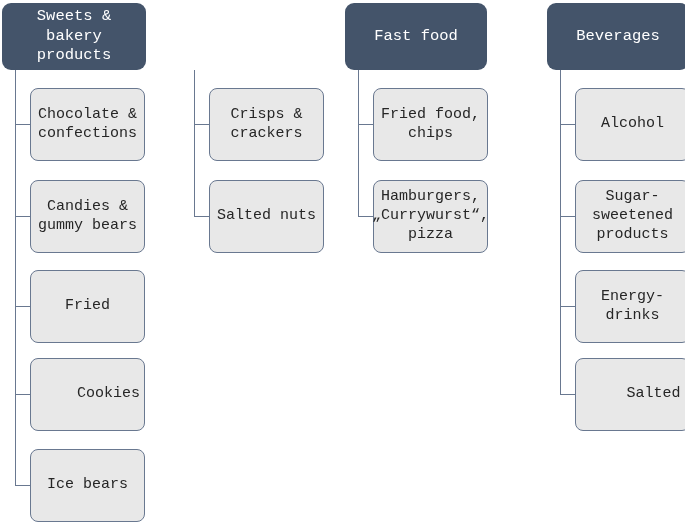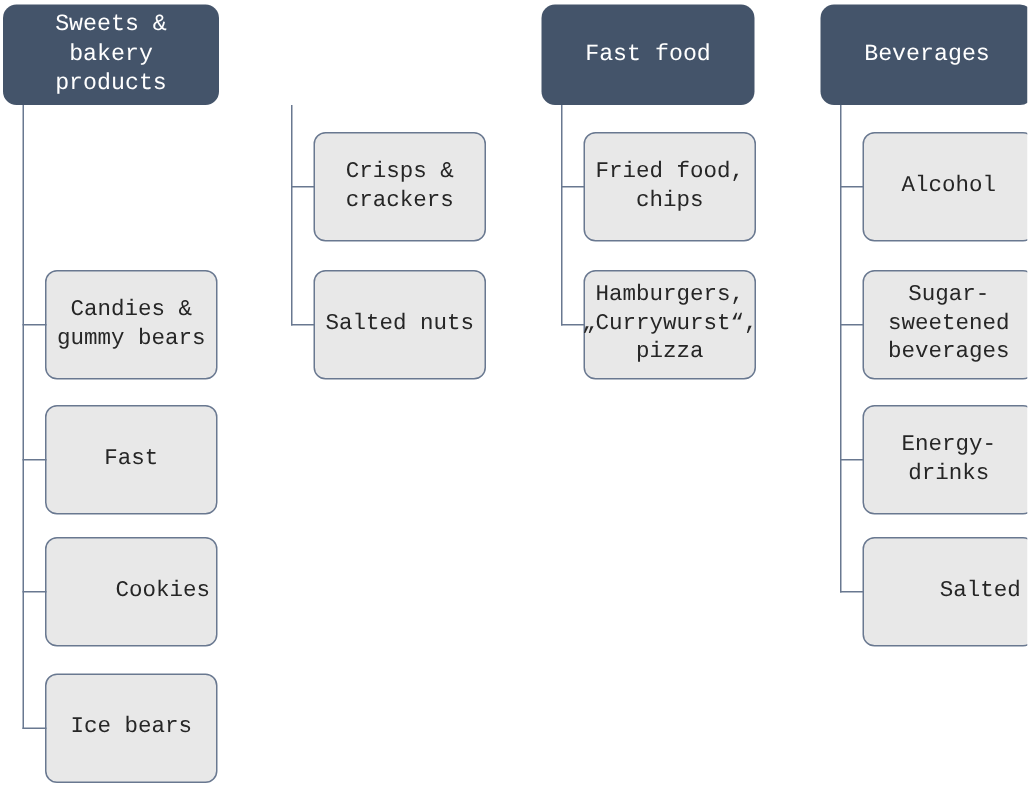--- a/index.html
+++ b/index.html
@@ -15,21 +15,21 @@
   .canvas{
     position:relative;
     width:685px;height:523px;
     background:var(--background);
     font-family:Liberation Mono, monospace;
     overflow:hidden;
   }
   .col{position:absolute;top:3px;height:520px;}
   .col1{left:2px;width:144px;}
   .col2{left:181px;width:142px;}
-  .col3{left:361px;width:142px;}
+  .col3{left:345px;width:142px;}
   .col4{left:547px;width:142px;}
   .hdr{
     position:absolute;top:0;left:0;right:0;height:67px;
     background:var(--header-bg);
     border-radius:9px;
     color:var(--header-text);
     font-size:15.5px;line-height:1.28;
     display:flex;align-items:center;justify-content:center;
     text-align:center;padding:0 8px;box-sizing:border-box;
   }
@@ -65,27 +65,31 @@
   }
 </style>
 </head>
 <body>
 
 <div class="canvas">
 
   <div class="col col1">
     <div class="hdr">Sweets &amp; bakery products</div>
     <div class="vline"></div>
+    <div class="node r1">
+      <span class="stub"></span>
+      <span>Chocolate &amp; confections</span>
+    </div>
     <div class="node r2">
       <span class="stub"></span>
       <span>Candies &amp; gummy bears</span>
     </div>
     <div class="node r3">
       <span class="stub"></span>
-      <span>Fast</span>
+      <span>Fried</span>
     </div>
     <div class="node r4">
       <span class="stub"></span>
       <span>Cookies</span>
     </div>
     <div class="node r5">
       <span class="stub"></span>
       <span>Ice bears</span>
     </div>
   </div>
@@ -117,21 +121,21 @@
 
   <div class="col col4">
     <div class="hdr">Beverages</div>
     <div class="vline"></div>
     <div class="node r1">
       <span class="stub"></span>
       <span>Alcohol</span>
     </div>
     <div class="node r2">
       <span class="stub"></span>
-      <span>Sugar-sweetened beverages</span>
+      <span>Sugar-sweetened products</span>
     </div>
     <div class="node r3">
       <span class="stub"></span>
       <span>Energy-drinks</span>
     </div>
     <div class="node r4">
       <span class="stub"></span>
       <span>Salted</span>
     </div>
   </div>

